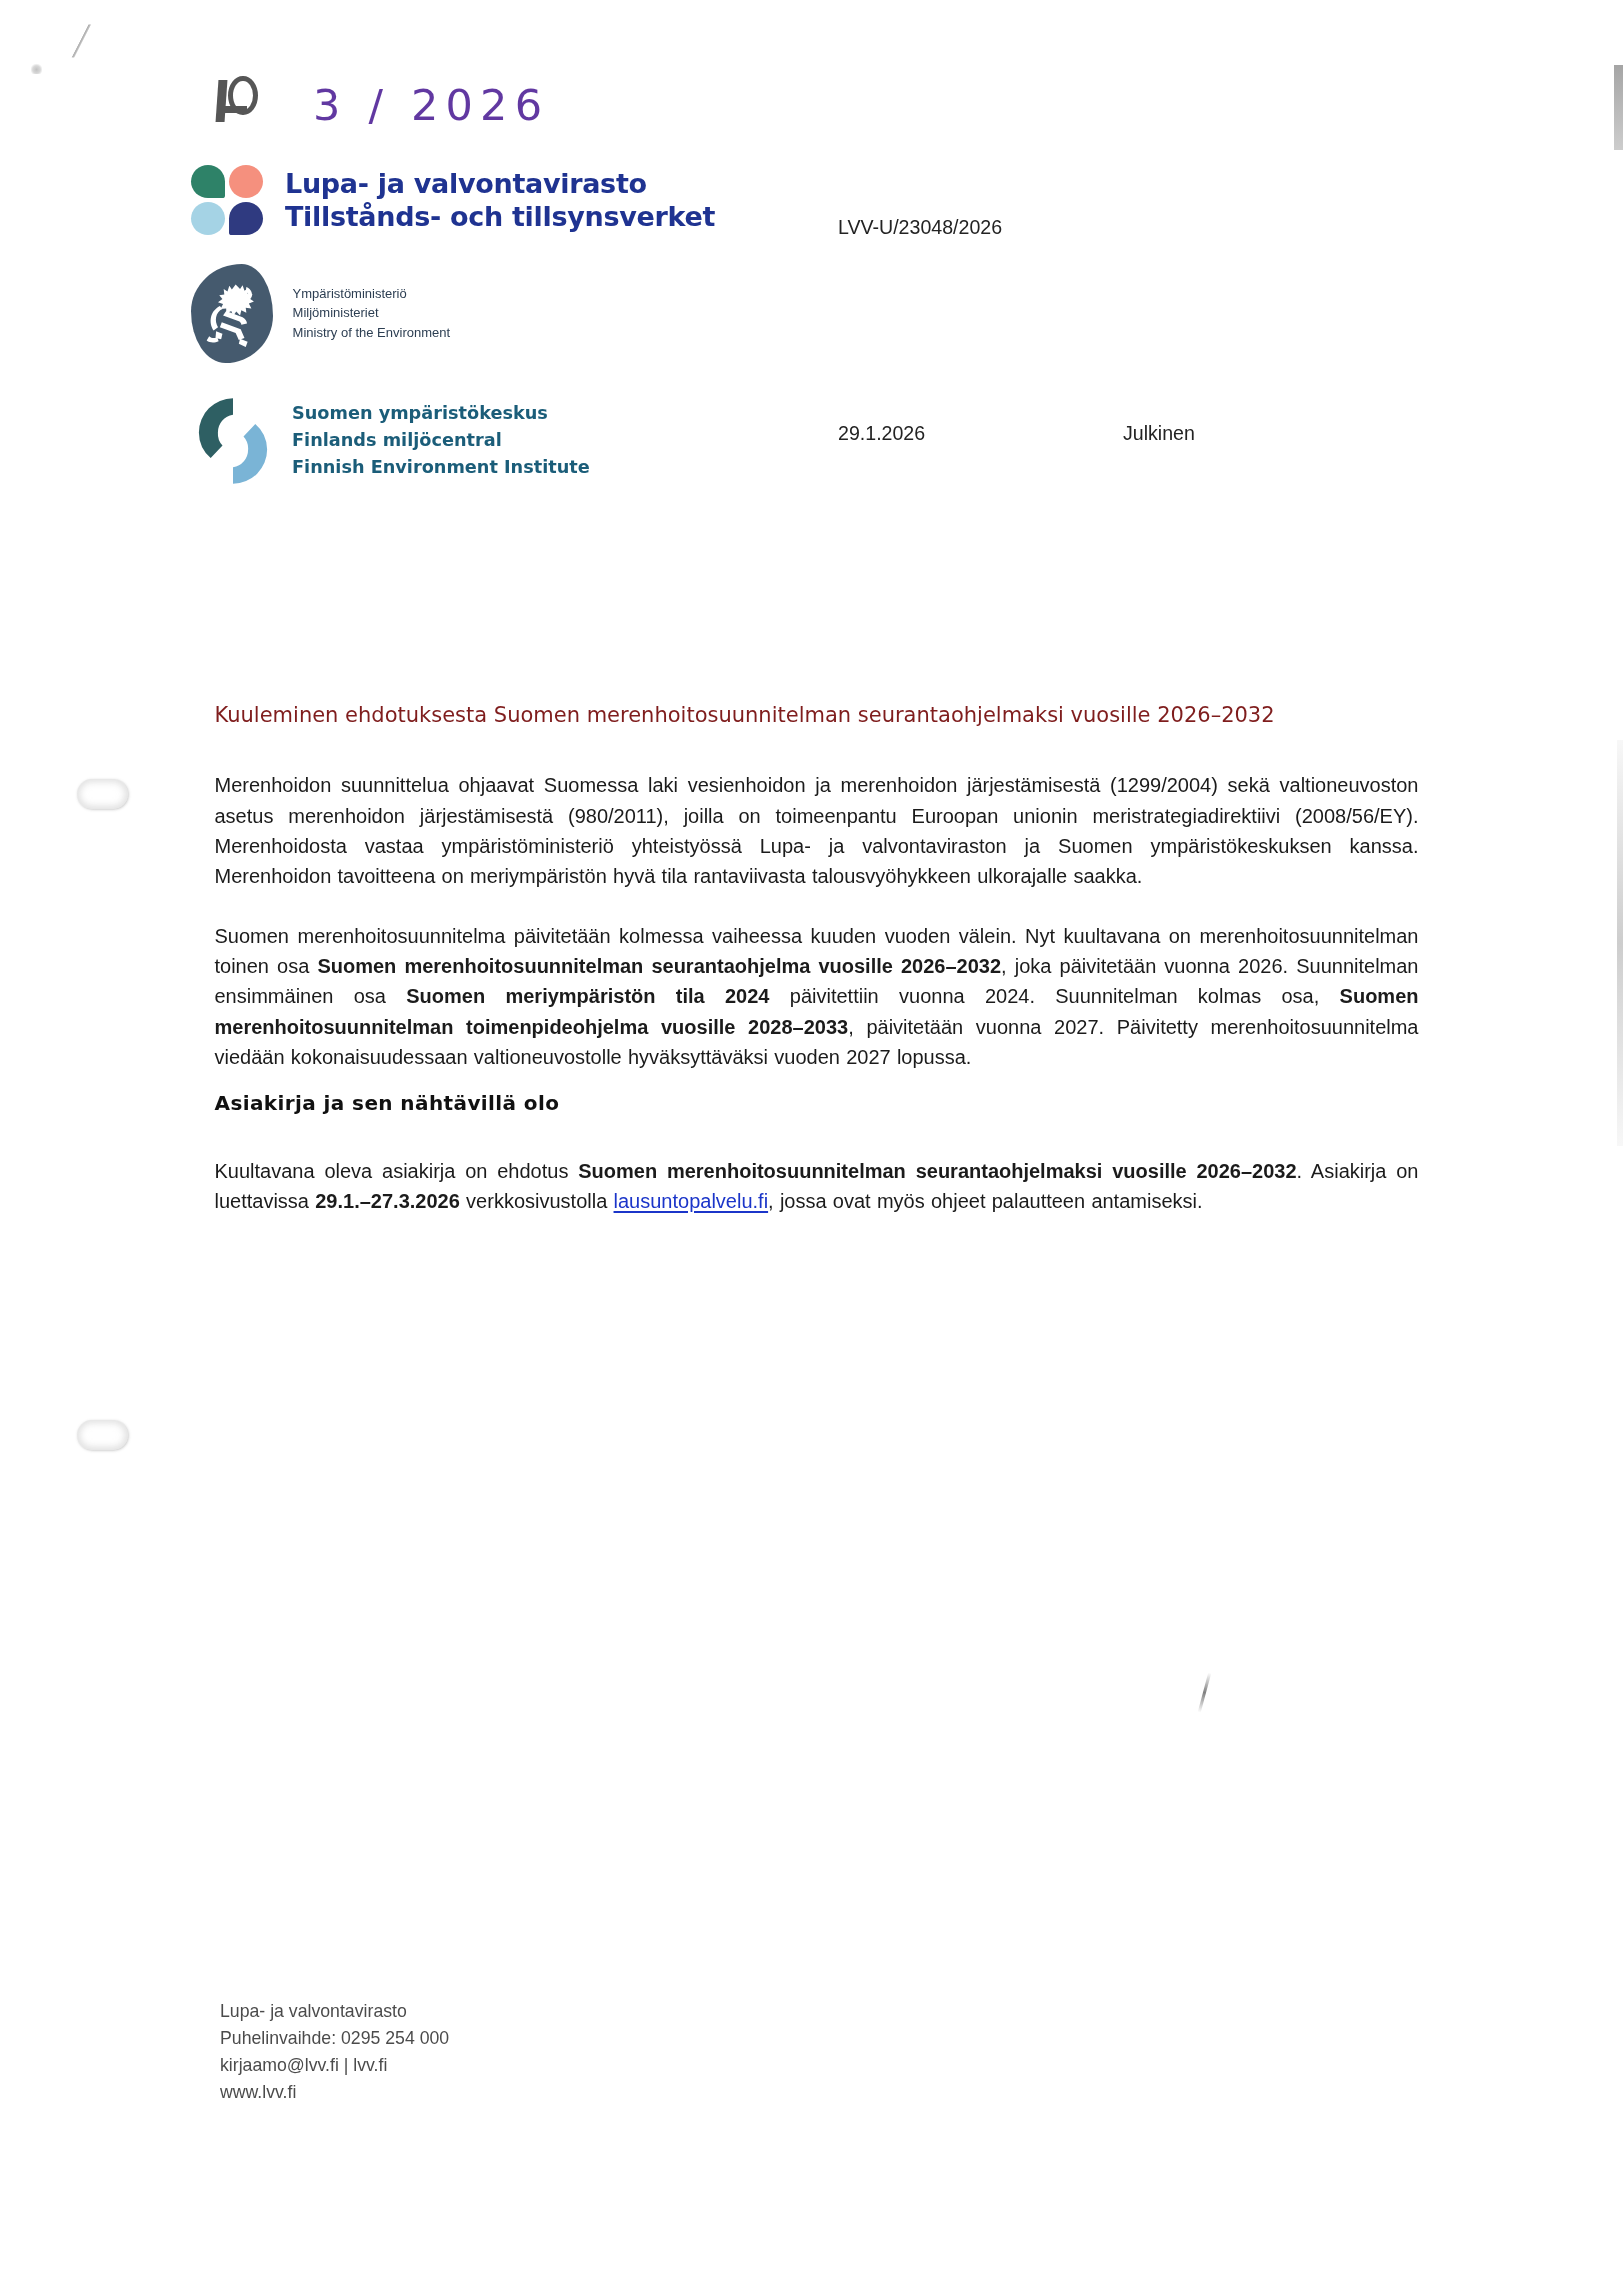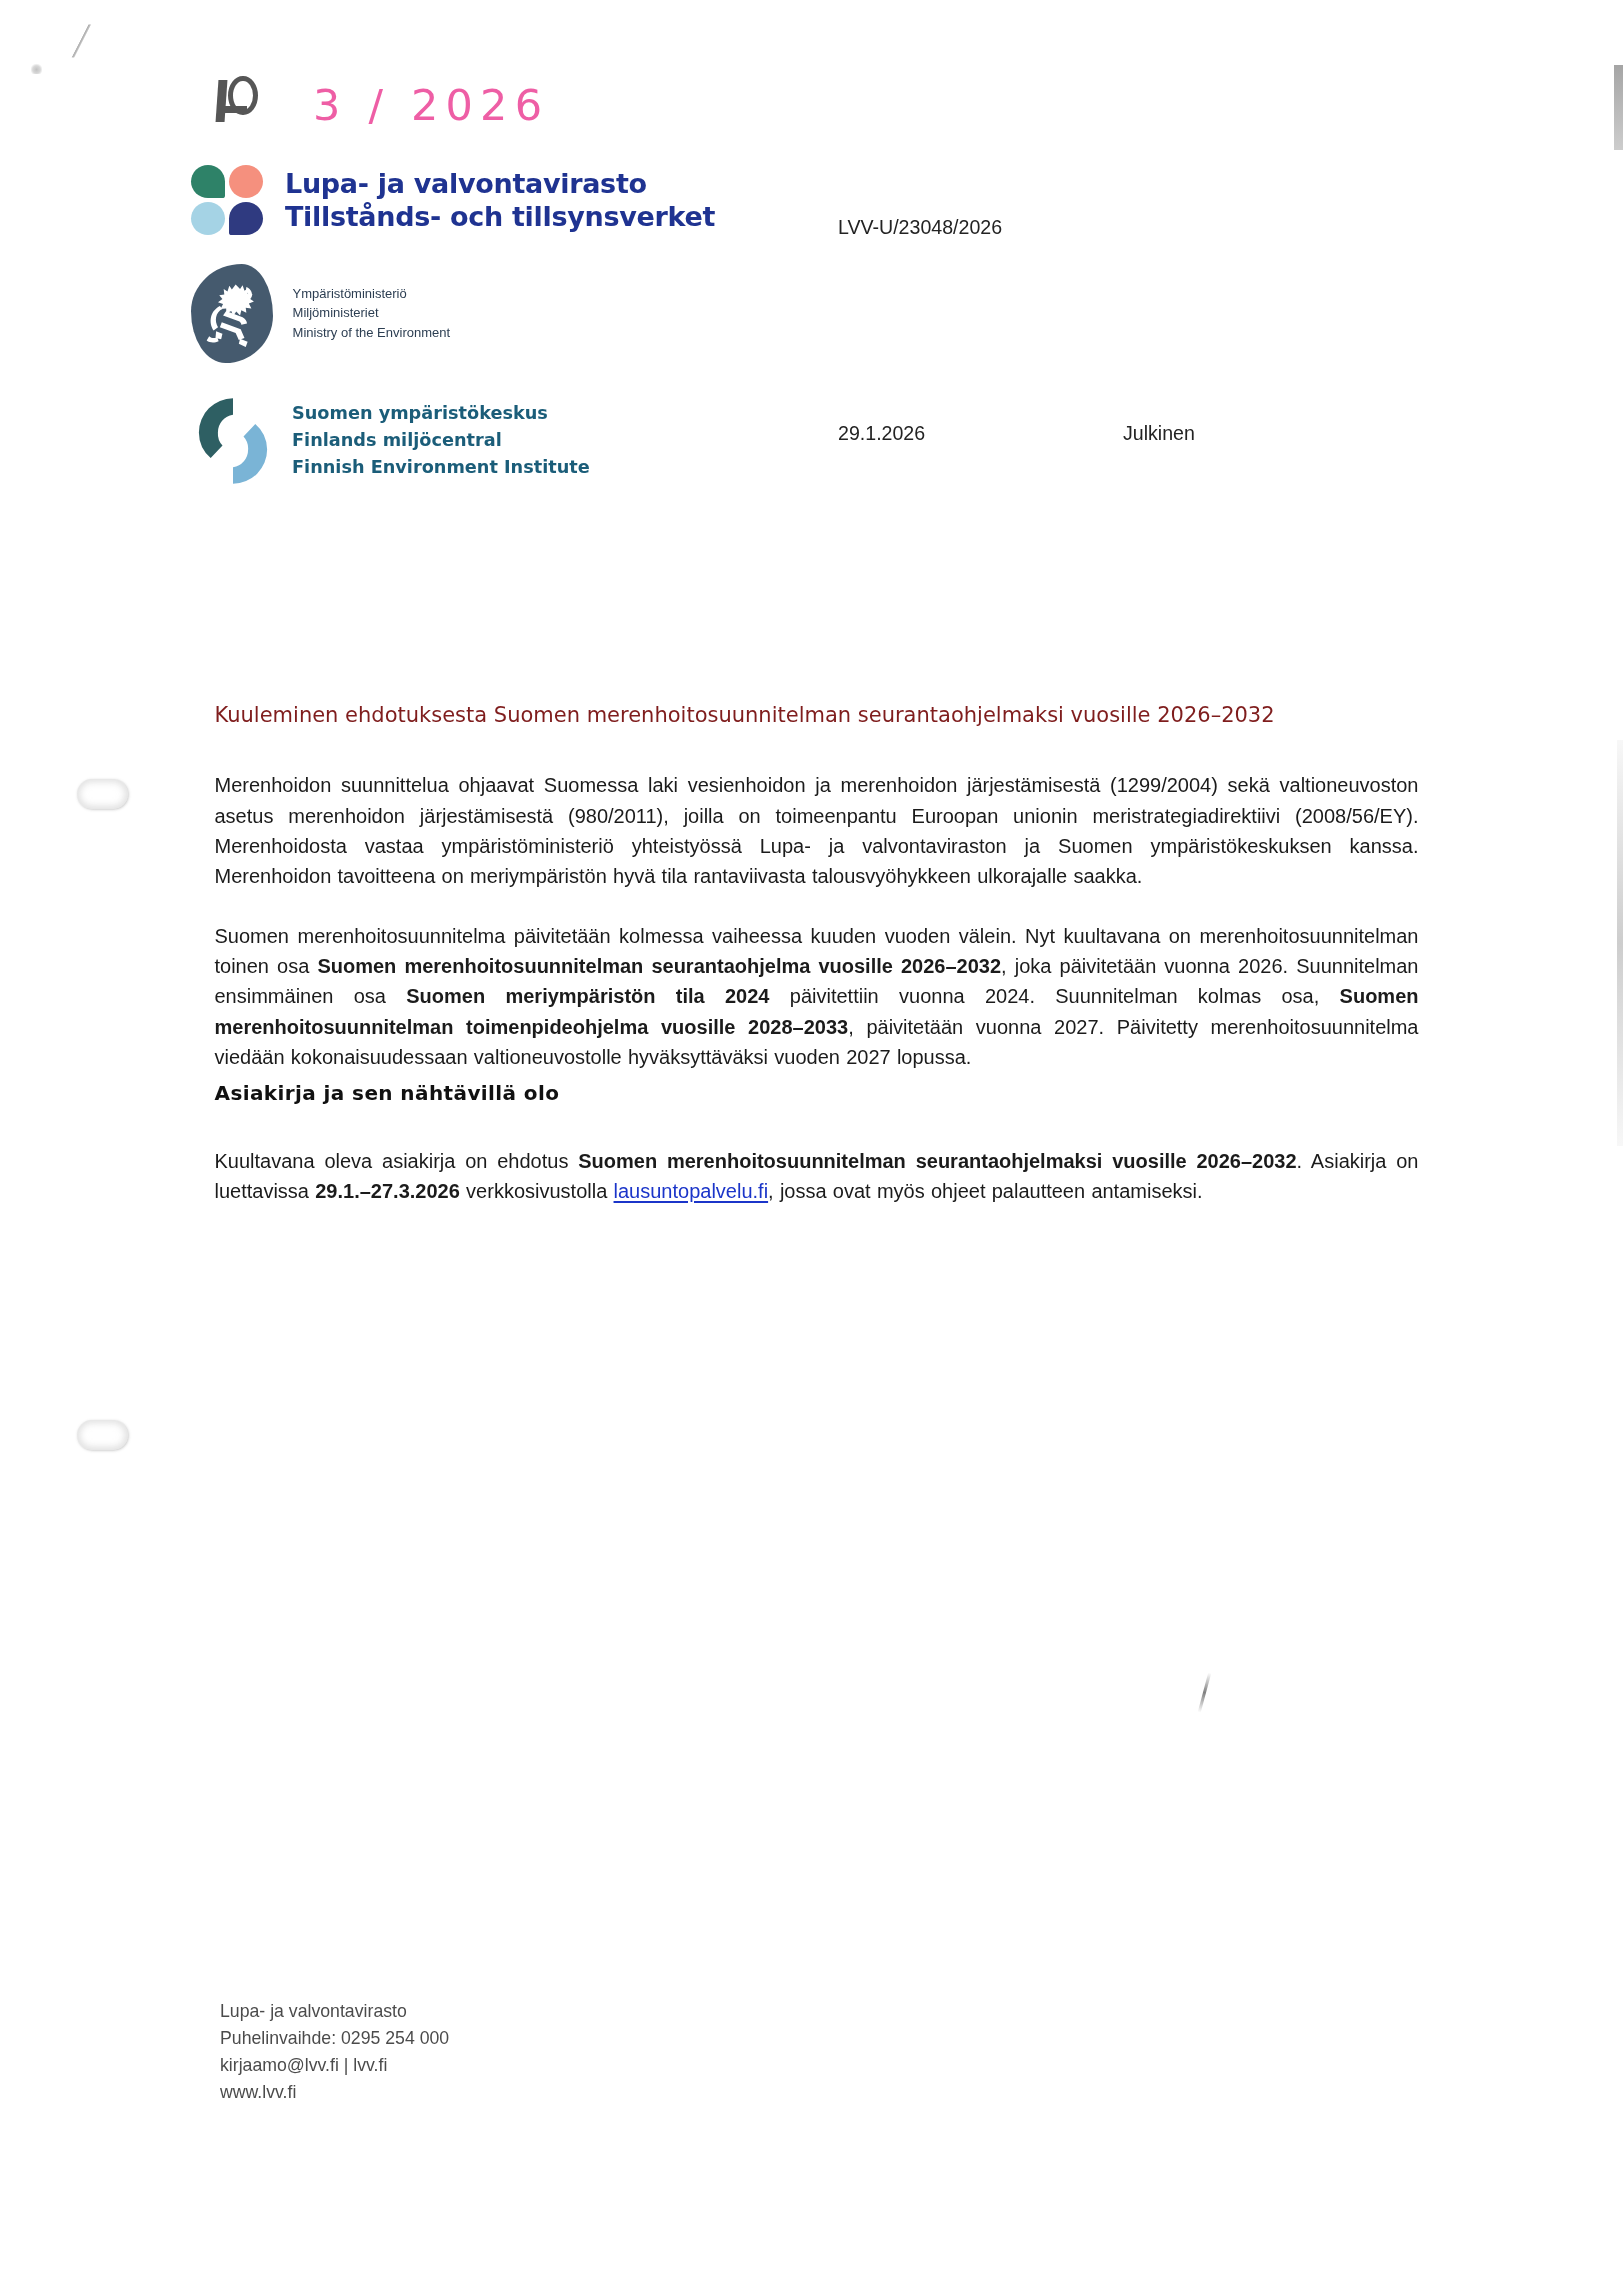--- a/index.html
+++ b/index.html
@@ -99,21 +99,21 @@
   .stamp-bar {
     position: absolute;
     left: 3.9px; top: 35px;
     width: 27.5px; height: 7.2px;
     background: #3b3b3b;
   }
   .stamp-number {
     font-family: "DejaVu Sans", sans-serif;
     font-size: 43px;
     letter-spacing: 7.2px;
-    color: #ec4899;
+    color: #4c1d95;
     line-height: 1;
     white-space: nowrap;
     opacity: .88;
     filter: blur(0.2px);
   }
 
   
   .logo-stack {
     position: absolute;
     left: 191px;
@@ -237,21 +237,21 @@
     font-family: "DejaVu Sans", sans-serif;
     font-weight: 700;
     font-size: 20px;
     letter-spacing: 0.4px;
     color: #111111;
   }
   .section-tausta { margin-top: 105px; }
   .section-asiakirja { margin-top: 108px; }
 
   p.para {
-    margin: 8px;
+    margin: 18px;
     margin-left: 6.5px;
     font-size: 20px;
     line-height: 1.52;
     color: #1b1b1b;
     text-align: justify;
     max-width: 1204px;
     word-spacing: 0.7px;
   }
   p.para.first { margin-top: 41px; }
   p.para.next  { margin-top: 29px; }

